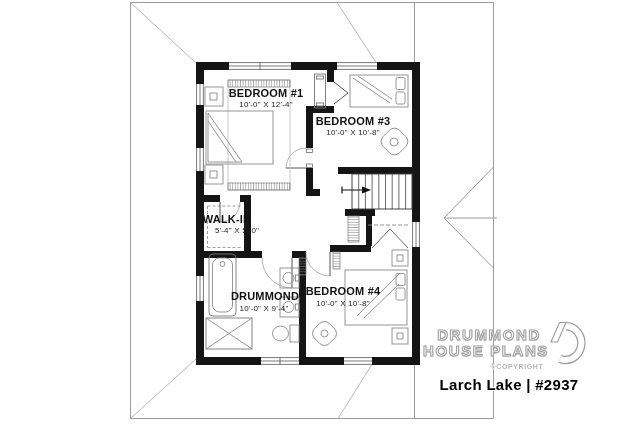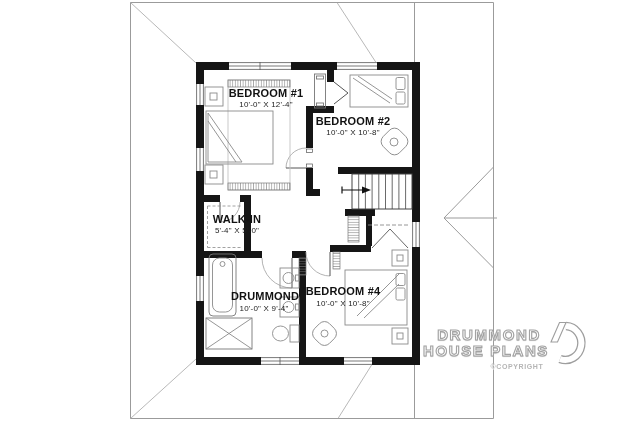--- a/index.html
+++ b/index.html
@@ -242,29 +242,30 @@
     <g>
       <path d="M566,326 a16,17 0 1 1 -6,33" fill="none" stroke="#9e9e9e" stroke-width="8.5"></path>
       <path d="M566,326 a16,17 0 1 1 -6,33" fill="none" stroke="#fff" stroke-width="6"></path>
       <path d="M551,342 L559.5,322.5 L566,322.5 L557.5,342 Z" fill="#fff" stroke="#9e9e9e" stroke-width="1.1"></path>
     </g>
   </svg>
 
   <div class="label room-name" style="left:266px;top:93px">BEDROOM #1</div>
   <div class="label room-dims" style="left:266px;top:104px">10'-0" X 12'-4"</div>
 
-  <div class="label room-name" style="left:353px;top:121px">BEDROOM #2</div>
+  <div class="label room-name" style="left:353px;top:121px">BEDROOM #3</div>
   <div class="label room-dims" style="left:353px;top:132px">10'-0" X 10'-8"</div>
 
-  <div class="label room-name" style="left:237px;top:219px">WALK-IN</div>
+  <div class="label room-name" style="left:227px;top:219px">WALK-IN</div>
   <div class="label room-dims" style="left:237px;top:230px">5'-4" X 5'-0"</div>
 
   <div class="label room-name" style="left:265px;top:296px">DRUMMOND</div>
   <div class="label room-dims" style="left:264px;top:308px">10'-0" X 9'-4"</div>
 
   <div class="label room-name" style="left:343px;top:291px">BEDROOM #4</div>
   <div class="label room-dims" style="left:343px;top:303px">10'-0" X 10'-8"</div>
 
   <div class="label brand-line" style="left:489px;top:334px">DRUMMOND</div>
   <div class="label brand-line" style="left:486px;top:350px">HOUSE PLANS</div>
   <div class="label brand-copy" style="left:517px;top:366px">©COPYRIGHT</div>
+  <div class="label plan-title" style="left:509px;top:384px">Larch Lake | #2937</div>
 
 </div>
 
 </body></html>

